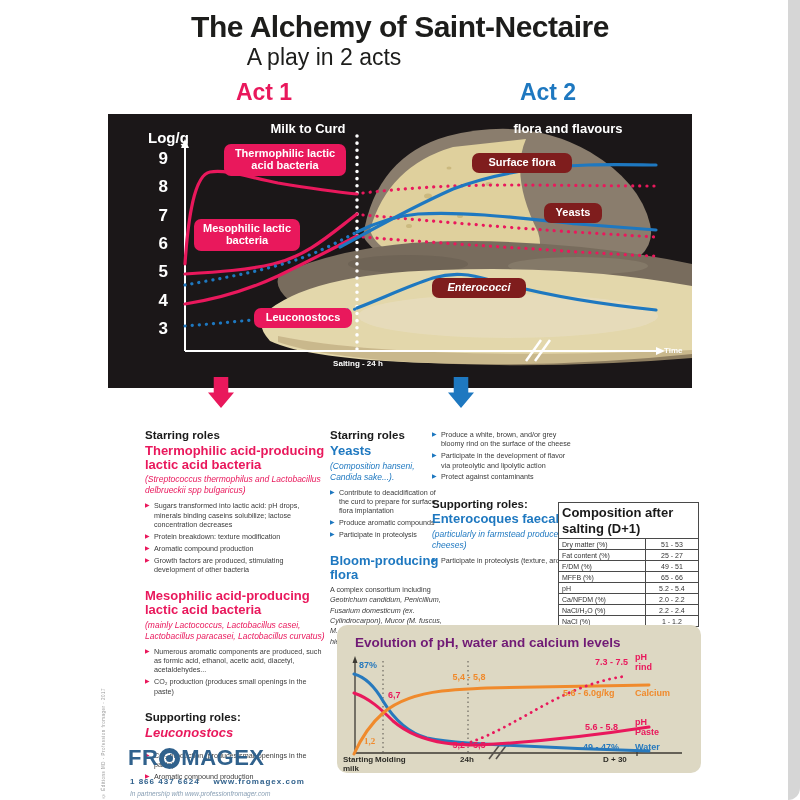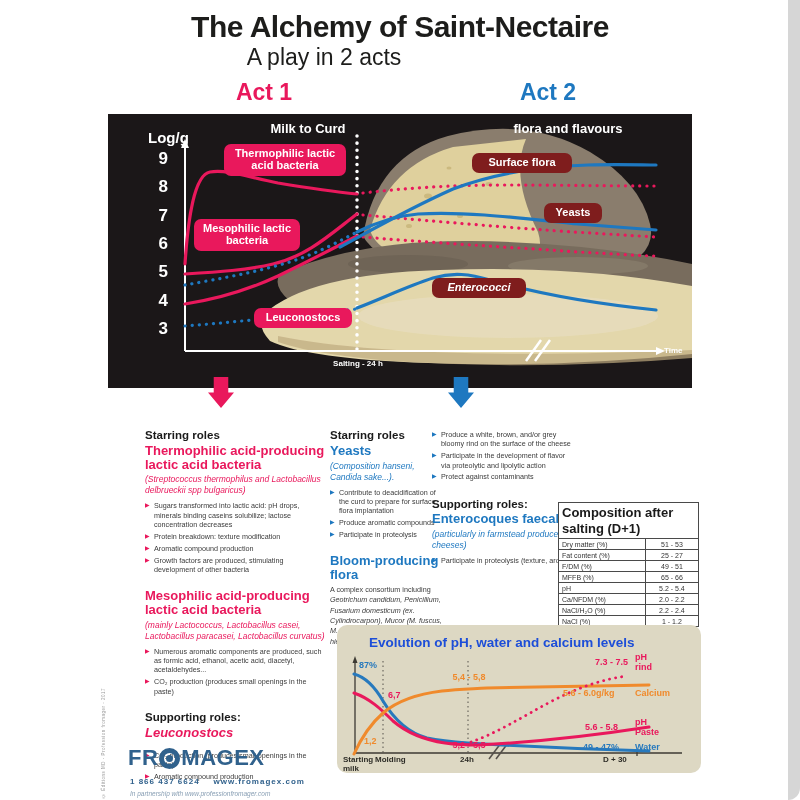--- a/index.html
+++ b/index.html
@@ -54,21 +54,21 @@
 
   
   table.comp { border-collapse:collapse; width:141px; background:#fff; }
   table.comp, table.comp th, table.comp td { border:1px solid #4a4a4a; }
   table.comp th { font-size:13px; text-align:left; padding:2px 3px; color:#1a1a1a; line-height:1.2; }
   table.comp td { font-size:7px; color:#333; padding:1.5px 3px; }
   table.comp td.val { text-align:center; width:38%; }
 
   
   .bpanel { left:337px; top:625px; width:364px; height:148px; background:#ddd8c3; border-radius:10px; }
-  .btitle { left:32px; top:10px; font-size:13.5px; font-weight:bold; color:#1d4ed8; }
+  .btitle { left:18px; top:10px; font-size:13.5px; font-weight:bold; color:#701a75; }
   .blab { position:absolute; font-size:9px; font-weight:bold; line-height:1.1; }
   .blab.pink { color:#e9185c; } .blab.blue { color:#2779bd; } .blab.orange { color:#f08a2c; }
   .bxlab { position:absolute; font-size:8px; font-weight:bold; color:#2e2d27; line-height:1.1; }
 
   
   .brand { left:128px; top:745px; display:flex; align-items:center; color:#30618c; }
   .brand .txt { font-size:22px; font-weight:bold; letter-spacing:0.5px; }
   .brand .oring { width:21px; height:21px; border:5px solid #30618c; border-radius:50%;
     margin:0 1px; position:relative; }
   .brand .oring::after { content:""; position:absolute; left:2px; top:2px; width:7px; height:7px;
@@ -326,21 +326,21 @@
         <line x1="152" y1="134" x2="164" y2="118"></line>
         <line x1="159" y1="134" x2="171" y2="118"></line>
       </g>
       <path fill="none" stroke="#2779bd" stroke-width="3" stroke-linecap="round" d="M 17 49 C 28 52, 38 62, 46 76 C 58 96, 72 108, 90 113 C 105 116, 118 117, 131 118 C 180 121, 240 124, 312 126"></path>
       <path fill="none" stroke="#e9185c" stroke-width="3" stroke-linecap="round" d="M 17 68 C 32 73, 44 84, 56 96 C 70 108, 88 115, 108 118 C 122 120, 132 120, 142 120 C 200 117, 260 110, 312 102"></path>
       <path fill="none" stroke="#f08a2c" stroke-width="3" stroke-linecap="round" d="M 17 129 C 22 118, 30 102, 46 88 C 60 76, 80 69, 105 66 C 120 64, 131 64, 150 63 C 210 62, 260 61, 312 60"></path>
       <path fill="none" stroke="#e9185c" stroke-width="2.8" stroke-dasharray="0.1 6" stroke-linecap="round" d="M 134 117 C 160 108, 185 92, 215 76 C 240 63, 266 54, 290 51"></path>
     </svg>
     <div class="blab blue" style="left:22px;top:36px;">87%</div>
     <div class="blab pink" style="left:19px;top:66px;margin-left:32px;">6,7</div>
-    <div class="blab orange" style="left:27px;top:112px;">1,2</div>
+    <div class="blab orange" style="left:27px;top:112px;font-family:Liberation Serif, serif;">1,2</div>
     <div class="blab orange" style="left:103px;top:48px;width:58px;text-align:center;">5,4 - 5,8</div>
     <div class="blab pink" style="left:103px;top:116px;width:58px;text-align:center;">5,2 - 5,5</div>
     <div class="blab pink" style="left:245px;top:33px;width:46px;text-align:right;">7.3 - 7.5</div>
     <div class="blab pink" style="left:298px;top:28px;">
       <div>pH</div>
       <div>rind</div>
     </div>
     <div class="blab orange" style="left:226px;top:64px;">5.6 - 6.0g/kg</div>
     <div class="blab orange" style="left:298px;top:64px;">Calcium</div>
     <div class="blab pink" style="left:248px;top:98px;">5.6 - 5.8</div>

